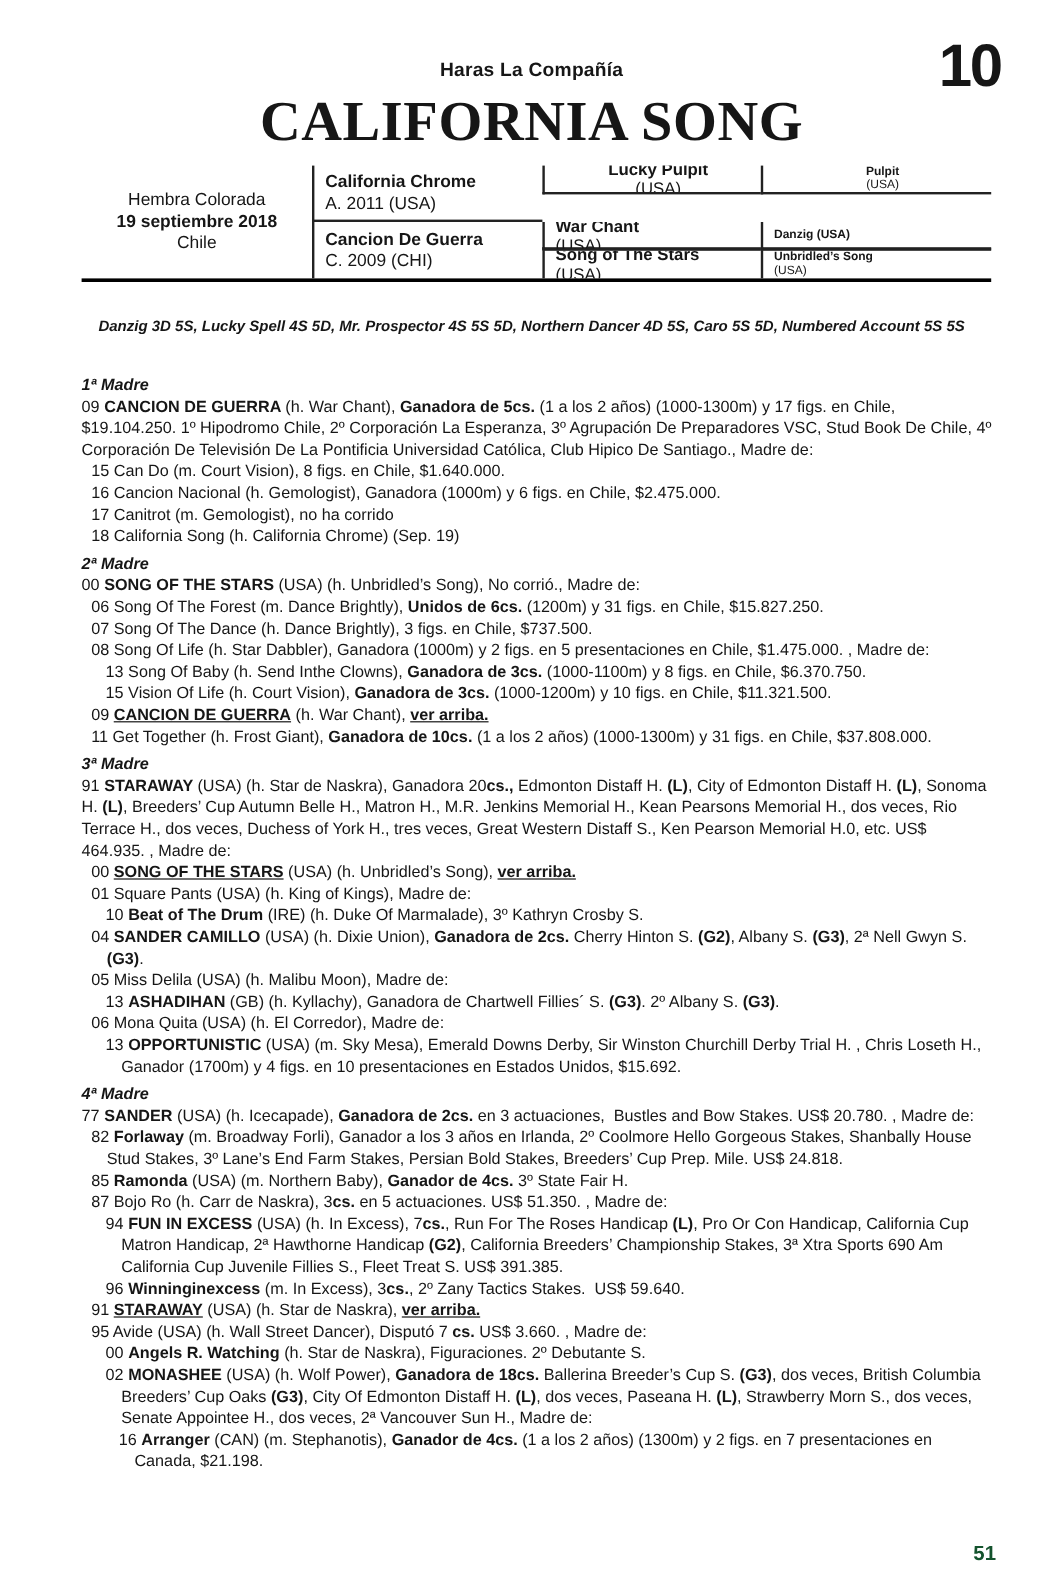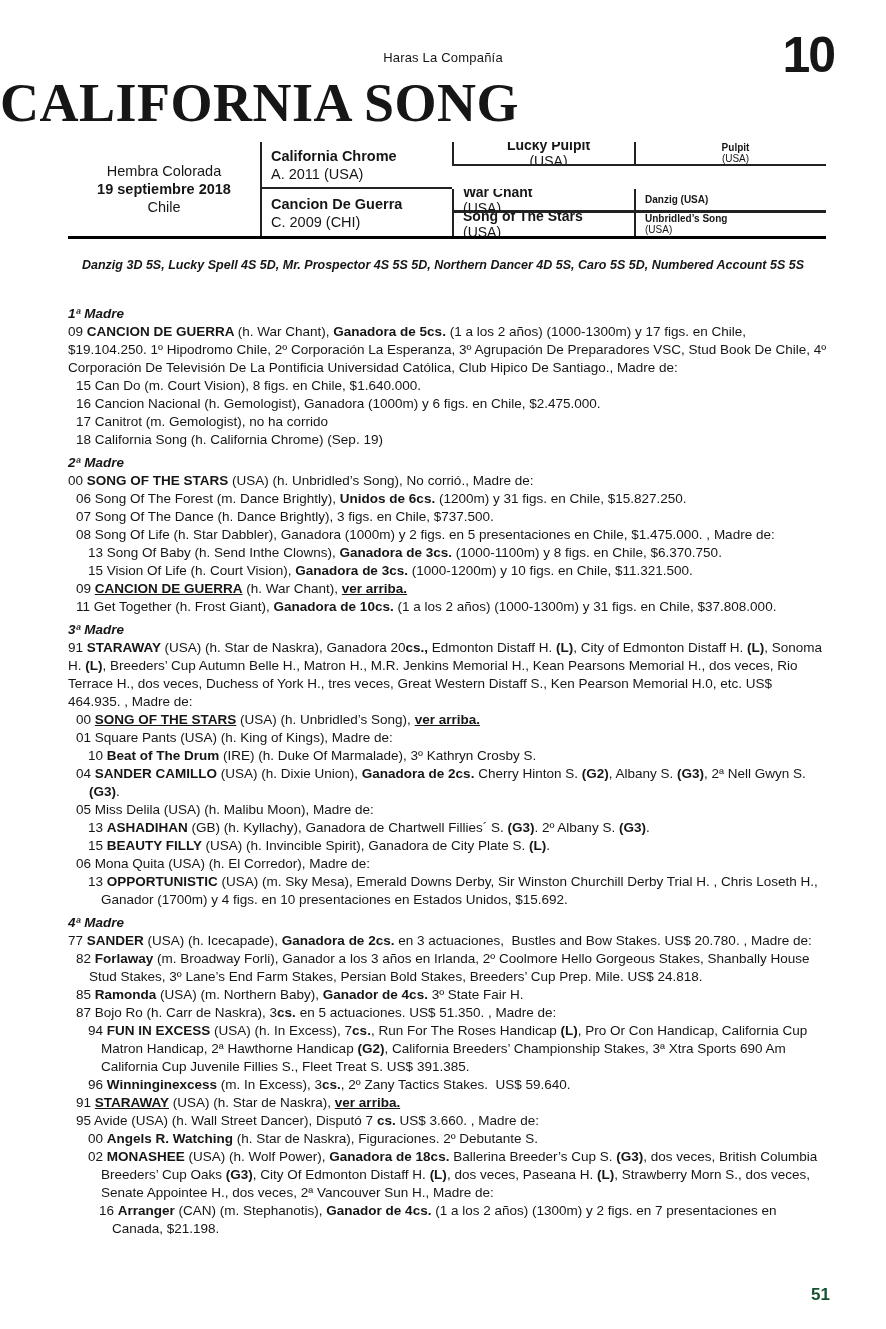--- a/index.html
+++ b/index.html
@@ -7,36 +7,37 @@
     position:relative;
     width:886px;height:1329px;
     background:#ffffff;
     color:#161616;
     font-family:"Liberation Sans","DejaVu Sans",sans-serif;
     overflow:hidden;
   }
   .haras{
     text-align:center;
     padding-top:50px;
-    font-size:13px;
-    font-weight:normal;
+    font-size:16px;
+    font-weight:bold;
     letter-spacing:.2px;
   }
   .lot{
     position:absolute;
     top:30px;right:52px;
     font-size:50px;
     font-weight:bold;
     letter-spacing:-2px;
     line-height:1;
   }
   .title{
+    text-align:center;
     font-family:"Liberation Serif","DejaVu Serif",serif;
     font-weight:bold;
-    font-size:54px;
+    font-size:47px;
     line-height:1.0;
     margin-top:11px;
     letter-spacing:.5px;
   }
   
   .ped{
     margin:12px 60px 0 68px;
     width:758px;
     display:grid;
     grid-template-columns:192px 192px 182px 192px;
@@ -60,21 +61,21 @@
   .info-date{font-weight:bold;}
   .parent-cell{grid-column:2;font-size:14.5px;line-height:18px;}
   .p1{grid-row:1/3;}
   .p2{grid-row:3/5;}
   .ped-name{font-weight:bold;}
   .g3{grid-column:3;font-size:14px;}
   .g4{grid-column:4;font-size:10px;}
   .r1{grid-row:1;text-align:center;} .r2{grid-row:2;margin-top:44px;} .r3{grid-row:3;} .r4{grid-row:4;}
   .inbreeding{
     text-align:center;
-    margin-top:19px;
+    margin-top:30px;
     font-size:12.5px;
     font-weight:bold;
     font-style:italic;
   }
   
   .sections{
     margin:33px 58px 0 68px;
     width:760px;
     font-size:13.5px;
     line-height:18px;
@@ -171,21 +172,20 @@
       <div class="par lvl1"><span>09 </span><span class="seg-bu">CANCION DE GUERRA</span><span> (h. War Chant), </span><span class="seg-bu">ver arriba.</span></div>
       <div class="par lvl1"><span>11 Get Together (h. Frost Giant), </span><span class="seg-b">Ganadora de 10cs. </span><span>(1 a los 2 años) (1000-1300m) y 31 figs. en Chile, $37.808.000.</span></div>
       <div class="sec-heading">3ª Madre</div>
       <div class="par lvl0"><span>91 </span><span class="seg-b">STARAWAY </span><span>(USA) (h. Star de Naskra), Ganadora 20</span><span class="seg-b">cs.,</span><span> Edmonton Distaff H. </span><span class="seg-b">(L)</span><span>, City of Edmonton Distaff H. </span><span class="seg-b">(L)</span><span>, Sonoma H. </span><span class="seg-b">(L)</span><span>, Breeders’ Cup Autumn Belle H., Matron H., M.R. Jenkins Memorial H., Kean Pearsons Memorial H., dos veces, Rio Terrace H., dos veces, Duchess of York H., tres veces, Great Western Distaff S., Ken Pearson Memorial H.0, etc. US$ 464.935. , Madre de:</span></div>
       <div class="par lvl1"><span>00 </span><span class="seg-bu">SONG OF THE STARS</span><span> (USA) (h. Unbridled’s Song), </span><span class="seg-bu">ver arriba.</span></div>
       <div class="par lvl1"><span>01 Square Pants (USA) (h. King of Kings), Madre de:</span></div>
       <div class="par lvl2"><span>10 </span><span class="seg-b">Beat of The Drum </span><span>(IRE) (h. Duke Of Marmalade), 3º Kathryn Crosby S.</span></div>
       <div class="par lvl1"><span>04 </span><span class="seg-b">SANDER CAMILLO </span><span>(USA) (h. Dixie Union), </span><span class="seg-b">Ganadora de 2cs. </span><span>Cherry Hinton S. </span><span class="seg-b">(G2)</span><span>, Albany S. </span><span class="seg-b">(G3)</span><span>, 2ª Nell Gwyn S. </span><span class="seg-b">(G3)</span><span>.</span></div>
       <div class="par lvl1"><span>05 Miss Delila (USA) (h. Malibu Moon), Madre de:</span></div>
       <div class="par lvl2"><span>13 </span><span class="seg-b">ASHADIHAN </span><span>(GB) (h. Kyllachy), Ganadora de Chartwell Fillies´ S. </span><span class="seg-b">(G3)</span><span>. 2º Albany S. </span><span class="seg-b">(G3)</span><span>.</span></div>
-      <div class="par lvl2"><span>15 </span><span class="seg-b">BEAUTY FILLY </span><span>(USA) (h. Invincible Spirit), Ganadora de City Plate S. </span><span class="seg-b">(L)</span><span>.</span></div>
       <div class="par lvl1"><span>06 Mona Quita (USA) (h. El Corredor), Madre de:</span></div>
       <div class="par lvl2"><span>13 </span><span class="seg-b">OPPORTUNISTIC </span><span>(USA) (m. Sky Mesa), Emerald Downs Derby, Sir Winston Churchill Derby Trial H. , Chris Loseth H., Ganador (1700m) y 4 figs. en 10 presentaciones en Estados Unidos, $15.692.</span></div>
       <div class="sec-heading">4ª Madre</div>
       <div class="par lvl0"><span>77 </span><span class="seg-b">SANDER </span><span>(USA) (h. Icecapade), </span><span class="seg-b">Ganadora de 2cs. </span><span>en 3 actuaciones, &nbsp;Bustles and Bow Stakes. US$ 20.780. , Madre de:</span></div>
       <div class="par lvl1"><span>82 </span><span class="seg-b">Forlaway </span><span>(m. Broadway Forli), Ganador a los 3 años en Irlanda, 2º Coolmore Hello Gorgeous Stakes, Shanbally House Stud Stakes, 3º Lane’s End Farm Stakes, Persian Bold Stakes, Breeders’ Cup Prep. Mile. US$ 24.818.</span></div>
       <div class="par lvl1"><span>85 </span><span class="seg-b">Ramonda </span><span>(USA) (m. Northern Baby), </span><span class="seg-b">Ganador de 4cs. </span><span>3º State Fair H.</span></div>
       <div class="par lvl1"><span>87 Bojo Ro (h. Carr de Naskra), 3</span><span class="seg-b">cs. </span><span>en 5 actuaciones. US$ 51.350. , Madre de:</span></div>
       <div class="par lvl2"><span>94 </span><span class="seg-b">FUN IN EXCESS </span><span>(USA) (h. In Excess), 7</span><span class="seg-b">cs.</span><span>, Run For The Roses Handicap </span><span class="seg-b">(L)</span><span>, Pro Or Con Handicap, California Cup Matron Handicap, 2ª Hawthorne Handicap </span><span class="seg-b">(G2)</span><span>, California Breeders’ Championship Stakes, 3ª Xtra Sports 690 Am California Cup Juvenile Fillies S., Fleet Treat S. US$ 391.385.</span></div>
       <div class="par lvl2"><span>96 </span><span class="seg-b">Winninginexcess </span><span>(m. In Excess), 3</span><span class="seg-b">cs.</span><span>, 2º Zany Tactics Stakes. &nbsp;US$ 59.640.</span></div>
       <div class="par lvl1"><span>91 </span><span class="seg-bu">STARAWAY</span><span> (USA) (h. Star de Naskra), </span><span class="seg-bu">ver arriba.</span></div>

